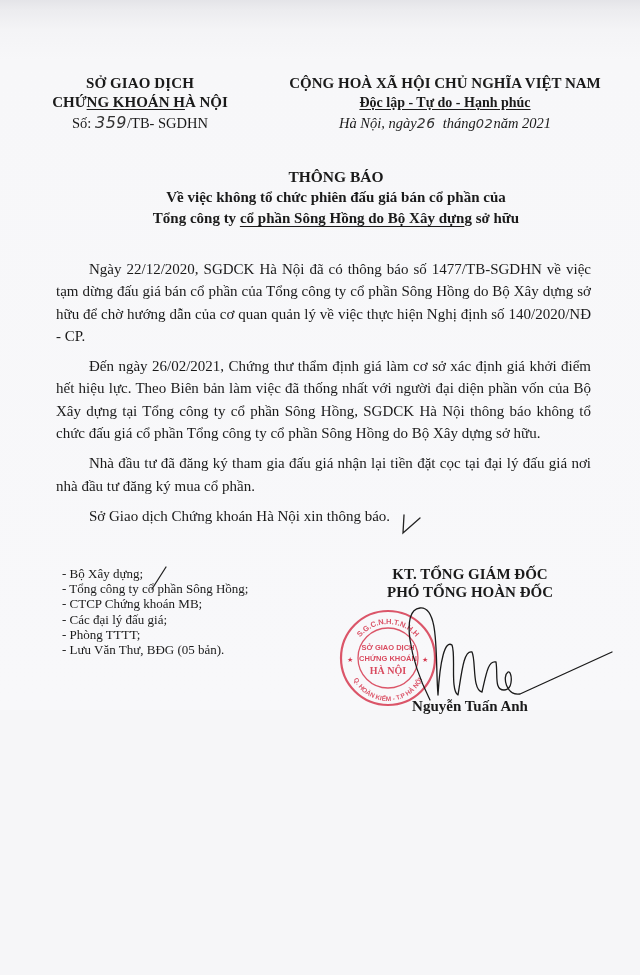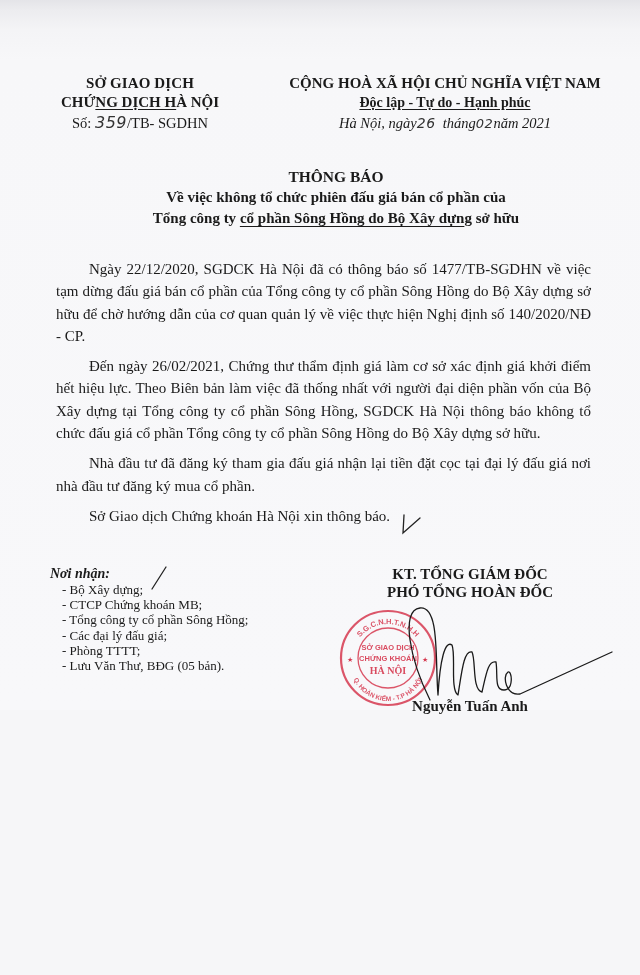--- a/index.html
+++ b/index.html
@@ -58,21 +58,21 @@
     .tick { left: 400px; top: 513px; width: 22px; height: 22px; }
     .tick2 { left: 150px; top: 565px; width: 18px; height: 26px; }
   </style>
 </head>
 <body>
 
 <div class="page">
 
   <div class="abs hl">
     <div class="l1">SỞ GIAO DỊCH</div>
-    <div class="l2"><span>CHỨ</span><span class="ul">NG DỊCH H</span><span>À NỘI</span></div>
+    <div class="l2"><span>CHỨ</span><span class="ul">NG KHOÁN H</span><span>À NỘI</span></div>
     <div class="l3"><span>Số:</span> <span class="hand">359</span><span>/TB- SGDHN</span></div>
   </div>
 
   <div class="abs hr">
     <div class="l1">CỘNG HOÀ XÃ HỘI CHỦ NGHĨA VIỆT NAM</div>
     <div class="l2"><span>Độc lập - Tự do - Hạnh phúc</span></div>
     <div class="l3"><span>Hà Nội, ngày</span><span class="hand" style="font-size:14px">26</span>&nbsp; <span>tháng</span><span class="hand" style="font-size:13px">02</span><span>năm 2021</span></div>
   </div>
 
   <div class="abs title">
@@ -89,25 +89,24 @@
   </div>
 
   <svg class="abs tick" viewBox="0 0 22 22">
     <path d="M4 2 L3 20 L20 5" fill="none" stroke="#222" stroke-width="1.3" stroke-linecap="round"></path>
   </svg>
   <svg class="abs tick2" viewBox="0 0 18 26">
     <path d="M16 2 L2 24" fill="none" stroke="#222" stroke-width="1.3" stroke-linecap="round"></path>
   </svg>
 
   <div class="abs recv">
-    <div class="head">Nơi nhận:</div>
     <ul>
       <li>- Bộ Xây dựng;</li>
+      <li>- Tổng công ty cổ phần Sông Hồng;</li>
       <li>- CTCP Chứng khoán MB;</li>
-      <li>- Tổng công ty cổ phần Sông Hồng;</li>
       <li>- Các đại lý đấu giá;</li>
       <li>- Phòng TTTT;</li>
       <li>- Lưu Văn Thư, BĐG (05 bản).</li>
     </ul>
   </div>
 
   <svg class="abs stamp" viewBox="0 0 100 100">
     <defs>
       <path id="arcTop" d="M14 52 A36 36 0 0 1 86 52"></path>
       <path id="arcBot" d="M12 55 A38 38 0 0 0 88 55"></path>

